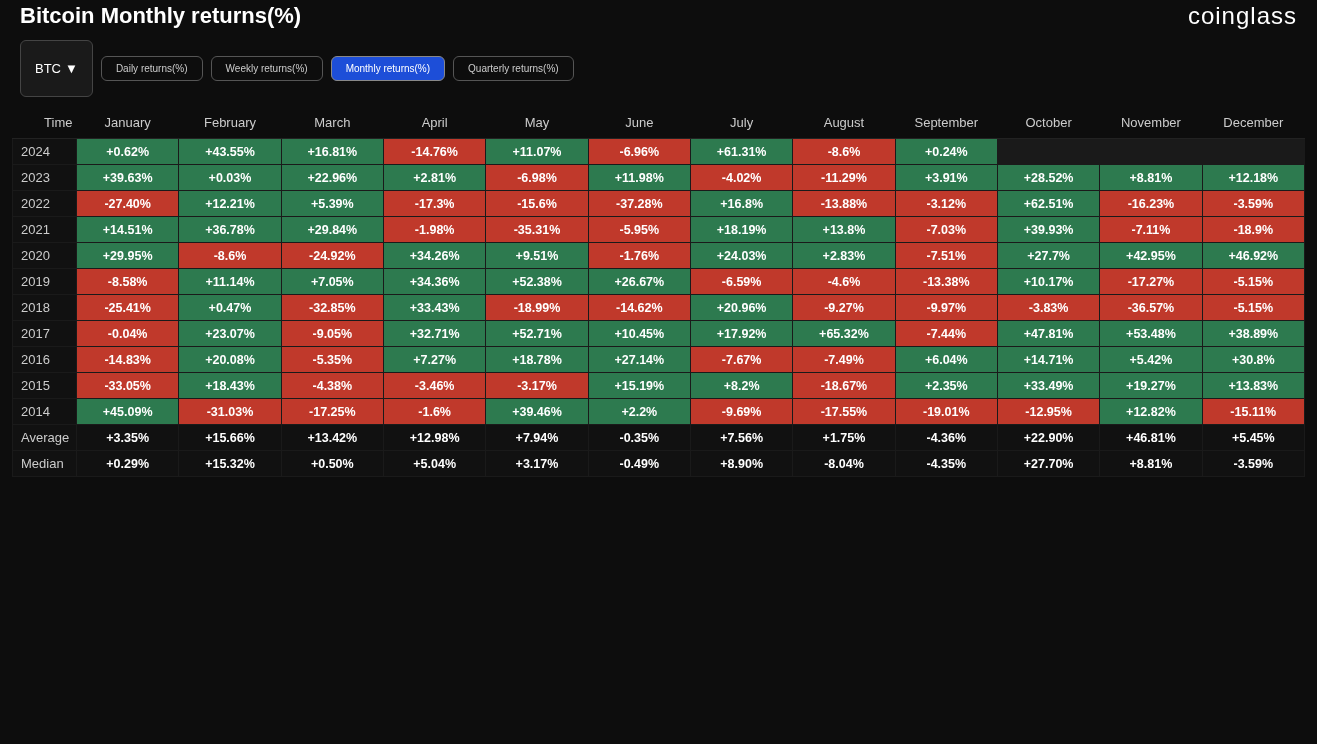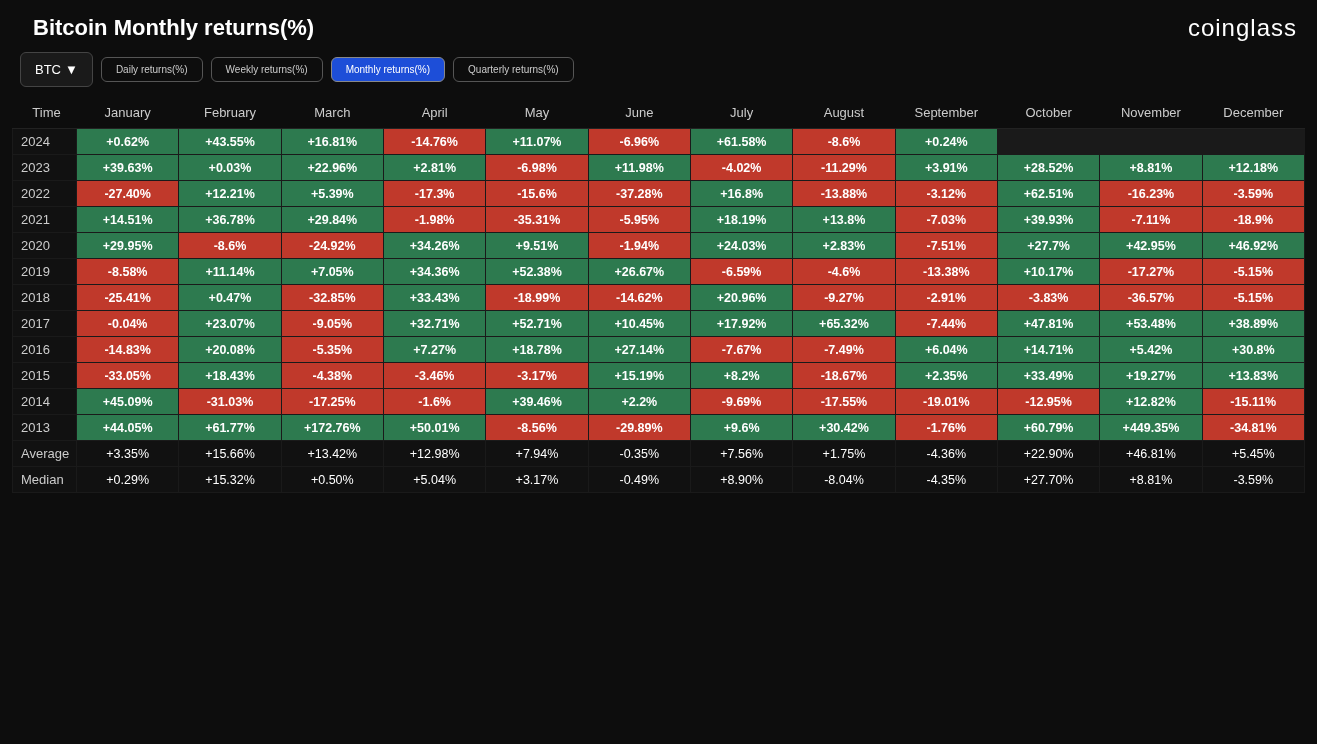--- a/index.html
+++ b/index.html
@@ -8,22 +8,21 @@
       color: #fff;
       font-family: -apple-system, BlinkMacSystemFont, 'Segoe UI', sans-serif;
       font-size: 13px;
       min-width: 1317px;
       min-height: 744px;
     }
     .header {
       display: flex;
       justify-content: space-between;
       align-items: center;
-      padding: 14px 20px 10px 20px;
-      margin-left: 13px;
+      padding: 2px 20px 10px 20px;
     }
     .header-title {
       font-size: 22px;
       font-weight: 700;
       color: #fff;
     }
     .brand {
       font-size: 24px;
       font-weight: 300;
       color: #fff;
@@ -32,21 +31,21 @@
     .toolbar {
       display: flex;
       align-items: center;
       padding: 0 20px 10px 20px;
       gap: 8px;
     }
     .btn-selector {
       background: #1a1a1a;
       border: 1px solid #444;
       color: #fff;
-      padding: 9px 14px;
+      padding: 20px 14px;
       border-radius: 6px;
       cursor: pointer;
       font-size: 13px;
       display: flex;
       align-items: center;
       gap: 4px;
       text-align: right;
     }
     .btn-tab {
       background: transparent;
@@ -73,21 +72,21 @@
     }
     thead th {
       color: #ccc;
       font-weight: 500;
       padding: 8px 4px;
       text-align: center;
       font-size: 13px;
       border-bottom: 1px solid #222;
     }
     thead th:first-child {
-      text-align: center;
+      text-align: right;
       padding-left: 8px;
       width: 64px;
       margin-left: 32px;
     }
     tbody td {
       text-align: center;
       padding: 5px 3px;
       font-size: 12.5px;
       font-weight: 600;
       border: 1px solid #1a1a1a;
@@ -99,21 +98,21 @@
       font-weight: 400;
       background: #111 !important;
       font-size: 13px;
     }
     .green { background: #2d7a4f; color: #fff; }
     .red { background: #c0392b; color: #fff; }
     .empty { background: #1a1a1a; color: #555; }
     .avg-row td, .med-row td {
       background: #111 !important;
       color: #fff !important;
-      font-weight: 400;
+      font-weight: 700;
       border-top: 1px solid #333;
     }
     .avg-row td:first-child, .med-row td:first-child {
       color: #ccc !important;
     }
   </style>
 </head>
 <body>
 
 <div class="header">
@@ -153,21 +152,21 @@
     </thead>
     <tbody id="table-body">
     <tr>
           <td>2024</td>
           <td class="green">+0.62%</td>
           <td class="green">+43.55%</td>
           <td class="green">+16.81%</td>
           <td class="red">-14.76%</td>
           <td class="green">+11.07%</td>
           <td class="red">-6.96%</td>
-          <td class="green">+61.58%</td>
+          <td class="green">+61.31%</td>
           <td class="red">-8.6%</td>
           <td class="green">+0.24%</td>
           <td class="empty"></td>
           <td class="empty"></td>
           <td class="empty"></td>
         </tr>
         <tr>
           <td>2023</td>
           <td class="green">+39.63%</td>
           <td class="green">+0.03%</td>
@@ -212,21 +211,21 @@
           <td class="red">-7.11%</td>
           <td class="red">-18.9%</td>
         </tr>
         <tr>
           <td>2020</td>
           <td class="green">+29.95%</td>
           <td class="red">-8.6%</td>
           <td class="red">-24.92%</td>
           <td class="green">+34.26%</td>
           <td class="green">+9.51%</td>
-          <td class="red">-1.94%</td>
+          <td class="red">-1.76%</td>
           <td class="green">+24.03%</td>
           <td class="green">+2.83%</td>
           <td class="red">-7.51%</td>
           <td class="green">+27.7%</td>
           <td class="green">+42.95%</td>
           <td class="green">+46.92%</td>
         </tr>
         <tr>
           <td>2019</td>
           <td class="red">-8.58%</td>
@@ -245,21 +244,21 @@
         <tr>
           <td>2018</td>
           <td class="red">-25.41%</td>
           <td class="green">+0.47%</td>
           <td class="red">-32.85%</td>
           <td class="green">+33.43%</td>
           <td class="red">-18.99%</td>
           <td class="red">-14.62%</td>
           <td class="green">+20.96%</td>
           <td class="red">-9.27%</td>
-          <td class="red">-2.91%</td>
+          <td class="red">-9.97%</td>
           <td class="red">-3.83%</td>
           <td class="red">-36.57%</td>
           <td class="red">-5.15%</td>
         </tr>
         <tr>
           <td>2017</td>
           <td class="red">-0.04%</td>
           <td class="green">+23.07%</td>
           <td class="red">-9.05%</td>
           <td class="green">+32.71%</td>
@@ -309,35 +308,20 @@
           <td class="red">-17.25%</td>
           <td class="red">-1.6%</td>
           <td class="green">+39.46%</td>
           <td class="green">+2.2%</td>
           <td class="red">-9.69%</td>
           <td class="red">-17.55%</td>
           <td class="red">-19.01%</td>
           <td class="red">-12.95%</td>
           <td class="green">+12.82%</td>
           <td class="red">-15.11%</td>
-        </tr>
-        <tr>
-          <td>2013</td>
-          <td class="green">+44.05%</td>
-          <td class="green">+61.77%</td>
-          <td class="green">+172.76%</td>
-          <td class="green">+50.01%</td>
-          <td class="red">-8.56%</td>
-          <td class="red">-29.89%</td>
-          <td class="green">+9.6%</td>
-          <td class="green">+30.42%</td>
-          <td class="red">-1.76%</td>
-          <td class="green">+60.79%</td>
-          <td class="green">+449.35%</td>
-          <td class="red">-34.81%</td>
         </tr>
         <tr class="avg-row">
           <td>Average</td>
           <td>+3.35%</td>
           <td>+15.66%</td>
           <td>+13.42%</td>
           <td>+12.98%</td>
           <td>+7.94%</td>
           <td>-0.35%</td>
           <td>+7.56%</td>

